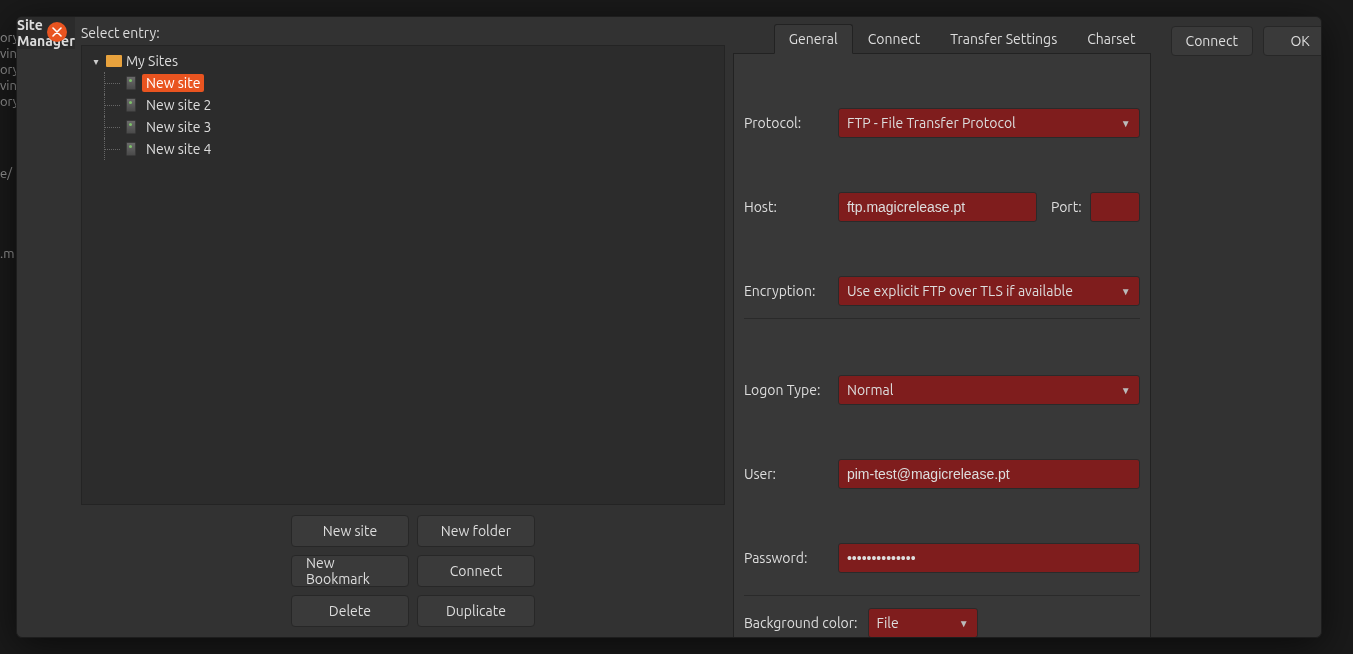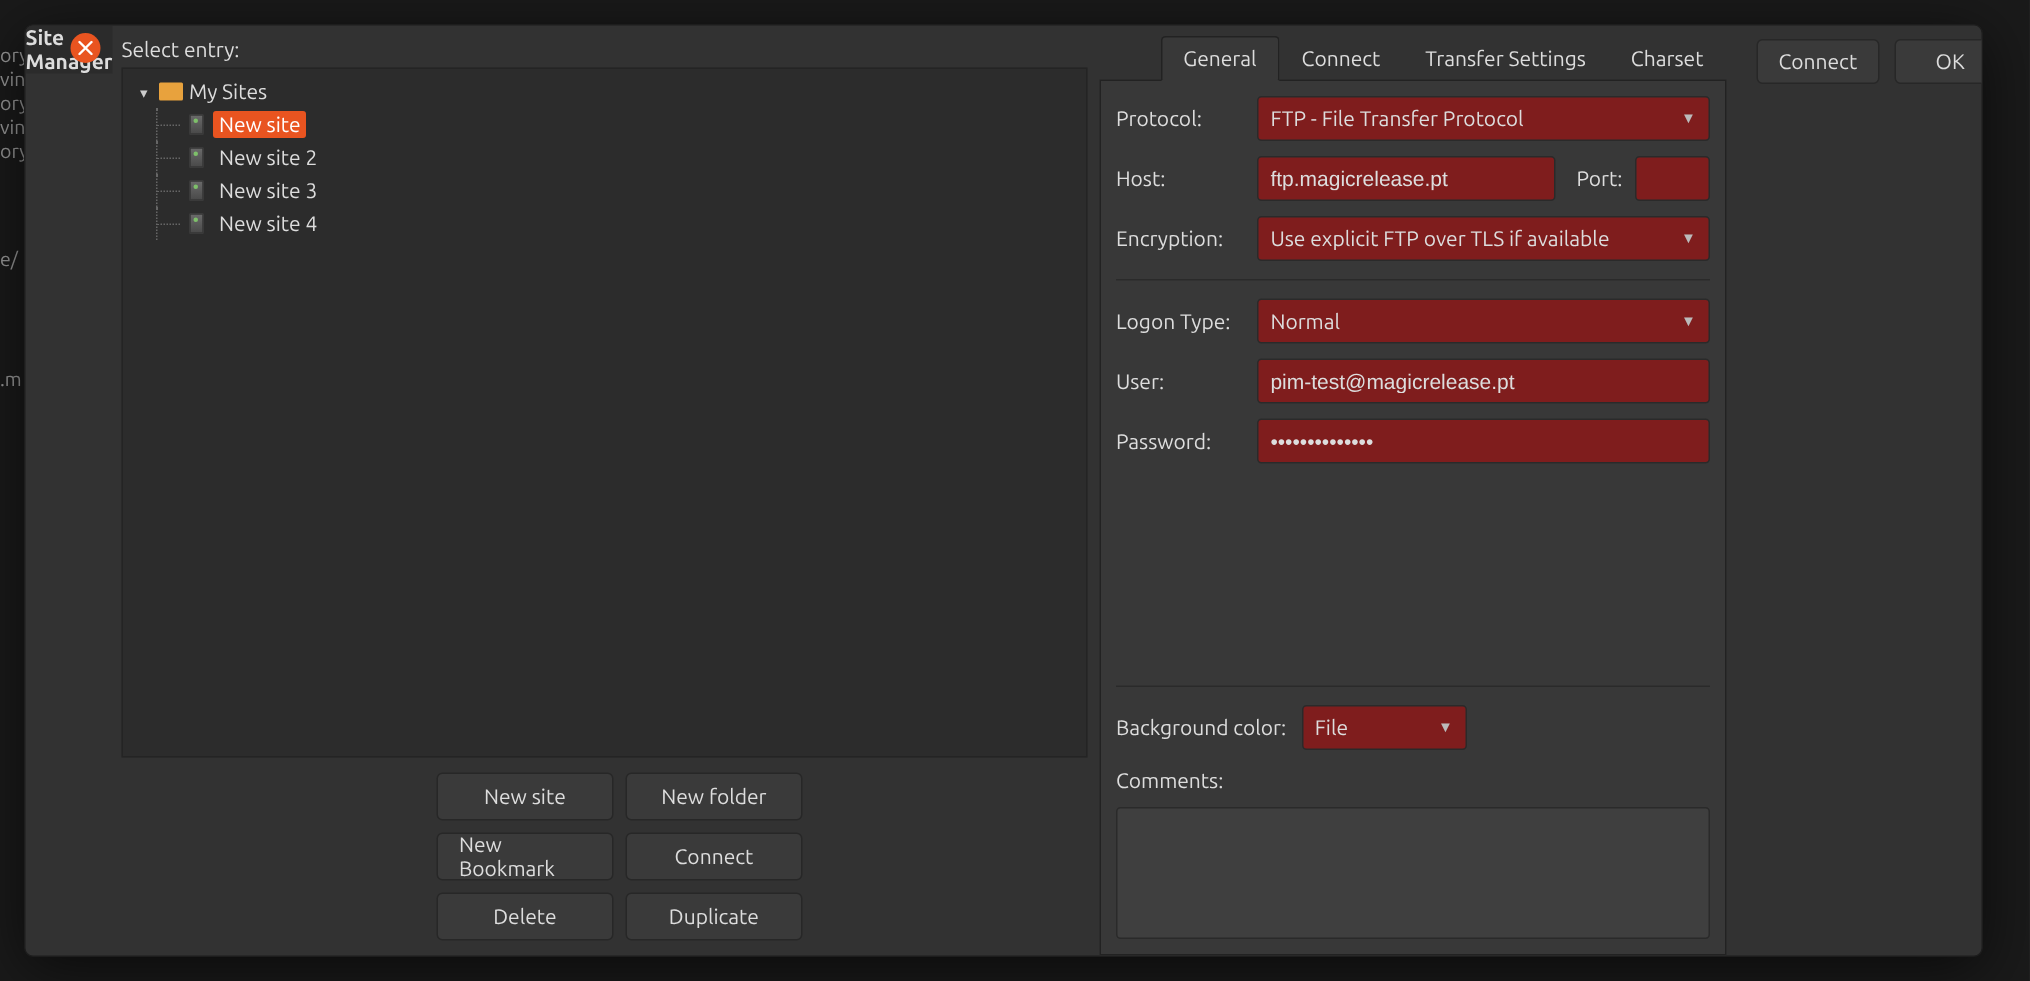--- a/index.html
+++ b/index.html
@@ -194,20 +194,21 @@
     border: 1px solid #222;
     padding: 10px 10px 10px 10px;
     display: flex;
     flex-direction: column;
     gap: 10px;
   }
   .form-row {
     display: flex;
     align-items: center;
     gap: 8px;
+    margin-top: 44px;
   }
   .form-row label {
     width: 86px;
     color: #ddd;
   }
   .input, .select {
     background: #7f1d1d;
     border: 1px solid #2a2a2a;
     color: #ddd;
     height: 30px;

